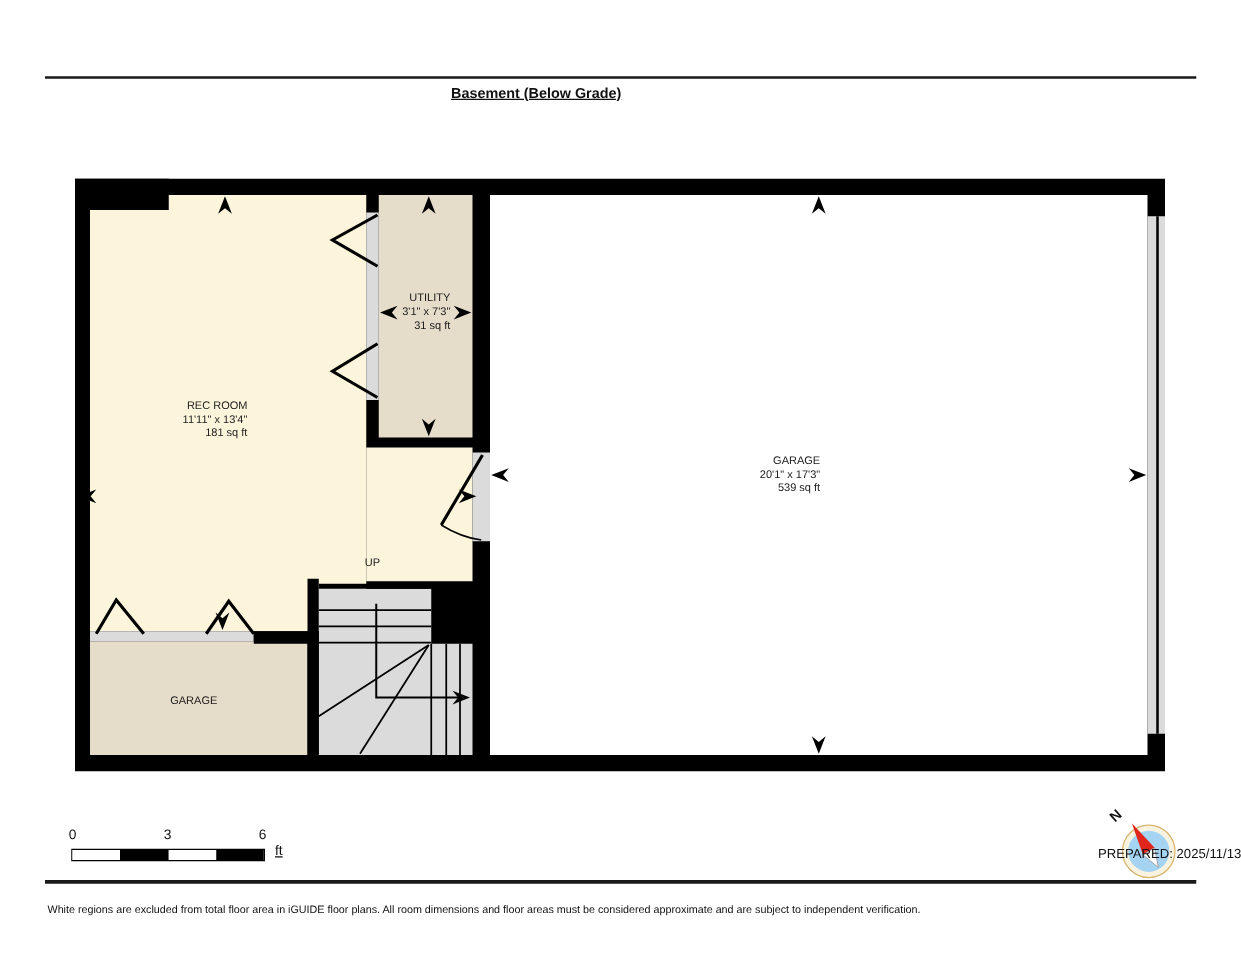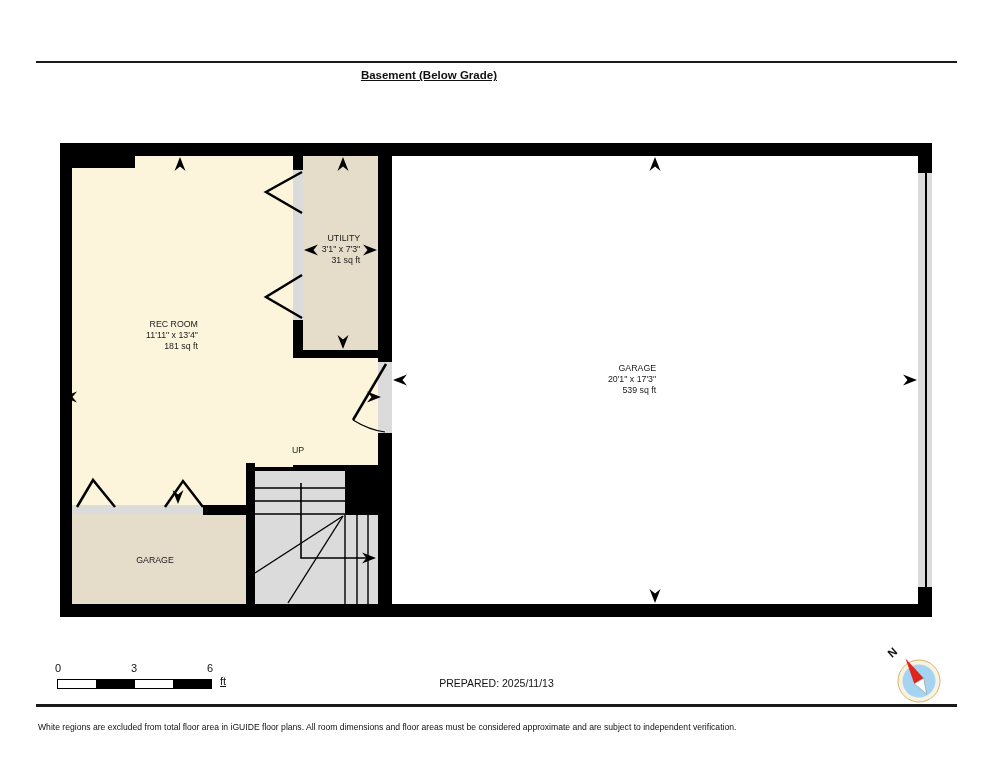--- a/index.html
+++ b/index.html
@@ -23,21 +23,21 @@
   
   .room-label{position:absolute;transform:translateX(-50%);text-align:right;
               font-size:8.8px;line-height:11px;white-space:nowrap;color:#1a1a1a;}
   
   .scalebar{position:absolute;left:50px;top:662px;width:190px;height:32px;font-size:11px;}
   .scalebar .num{position:absolute;top:0;transform:translateX(-50%);}
   .scalebar .bar{position:absolute;left:7px;top:17px;width:153px;height:8px;
                  border:1.2px solid #000;display:flex;}
   .scalebar .seg{flex:1;}
   .scalebar .unit{position:absolute;left:170px;top:13px;text-decoration:underline;}
-  .prepared{position:absolute;left:0;right:0;top:677px;text-align:center;font-size:10.5px;}
+  .prepared{position:absolute;left:0;right:0;top:677px;text-align:right;font-size:10.5px;}
   .disclaimer{position:absolute;left:38px;top:712px;font-size:8.6px;color:#111;margin-top:10px;}
 </style>
 </head>
 <body>
 
 <div class="page">
 
   <div class="rule" style="top:61px;height:2.2px;"></div>
   <div class="floor-label">Basement (Below Grade)</div>
 

